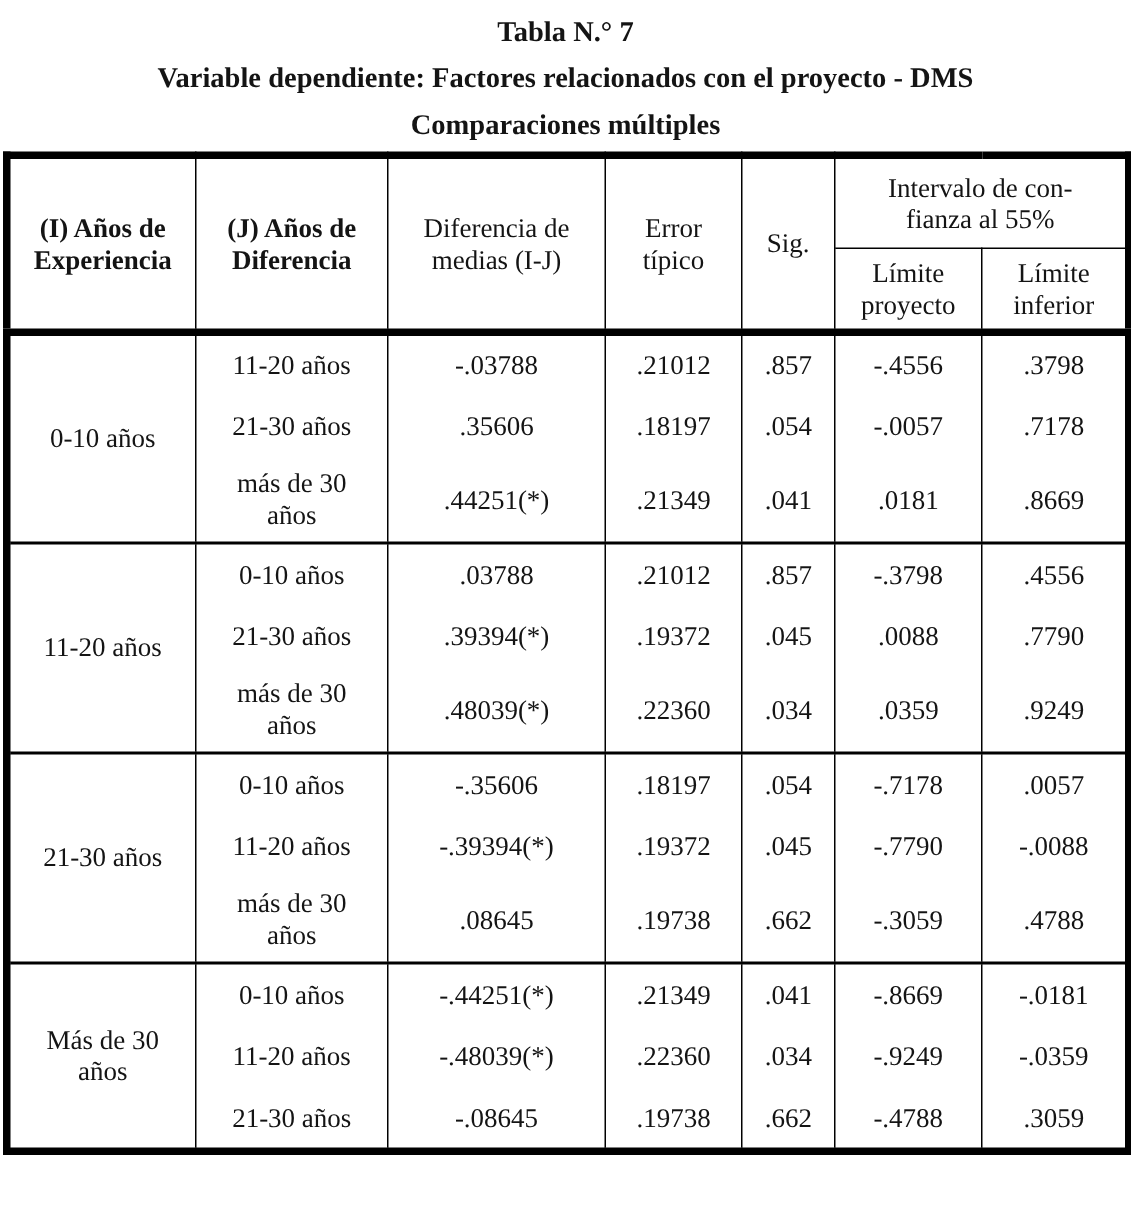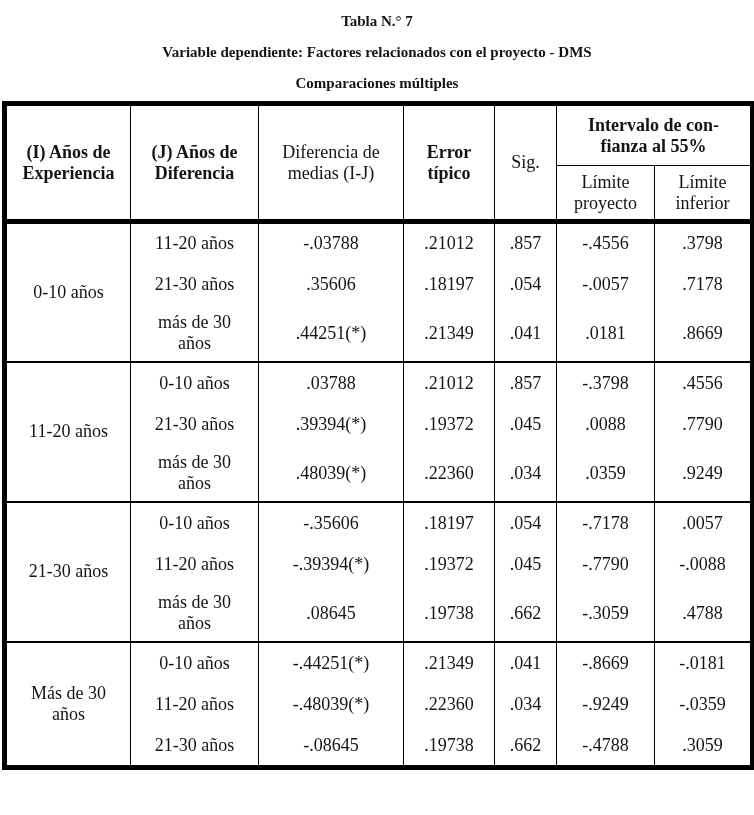--- a/index.html
+++ b/index.html
@@ -9,21 +9,21 @@
     font-family:"Liberation Serif", serif;
     color:#141414;
     overflow:hidden;
   }
   .page { width:754px; height:815px; }
 
   
   .titles { text-align:center; padding-top:6px; }
   .titles div {
     font-weight:bold;
-    font-size:15px;
+    font-size:19px;
     line-height:31px;
     white-space:nowrap;
   }
 
   
   table.cmp {
     border-collapse:collapse;
     table-layout:fixed;
     width:748px;
     margin:2px 0 0 2px;
@@ -36,23 +36,23 @@
     vertical-align:middle;
     font-size:18px;
     font-weight:normal;
     line-height:1.16;
     padding:0 4px;
     overflow:hidden;
   }
   thead { border-bottom:5px solid #000; }
   thead tr.hr1 { height:62px; }
   thead tr.hr2 { height:56px; }
-  th.ci { border-bottom:1.5px solid #000; padding:0 8px;font-weight:bold; }
+  th.ci { border-bottom:1.5px solid #000; padding:0 8px; }
   th.icol, th.jcol { padding:0 6px;font-weight:bold; }
-  th.errcol { padding:0 12px;font-weight:bold; }
+  th.errcol { padding:0 12px; }
 
   tbody { border-top:2px solid #000; }
   tbody tr { height:42px; }
   tbody tr.tall { height:56px; }
   td.icell { padding:0 18px; }
   td.jcell { padding:0 14px; }
 
   
   .footnote {
     margin:8px 0 0 3px;

